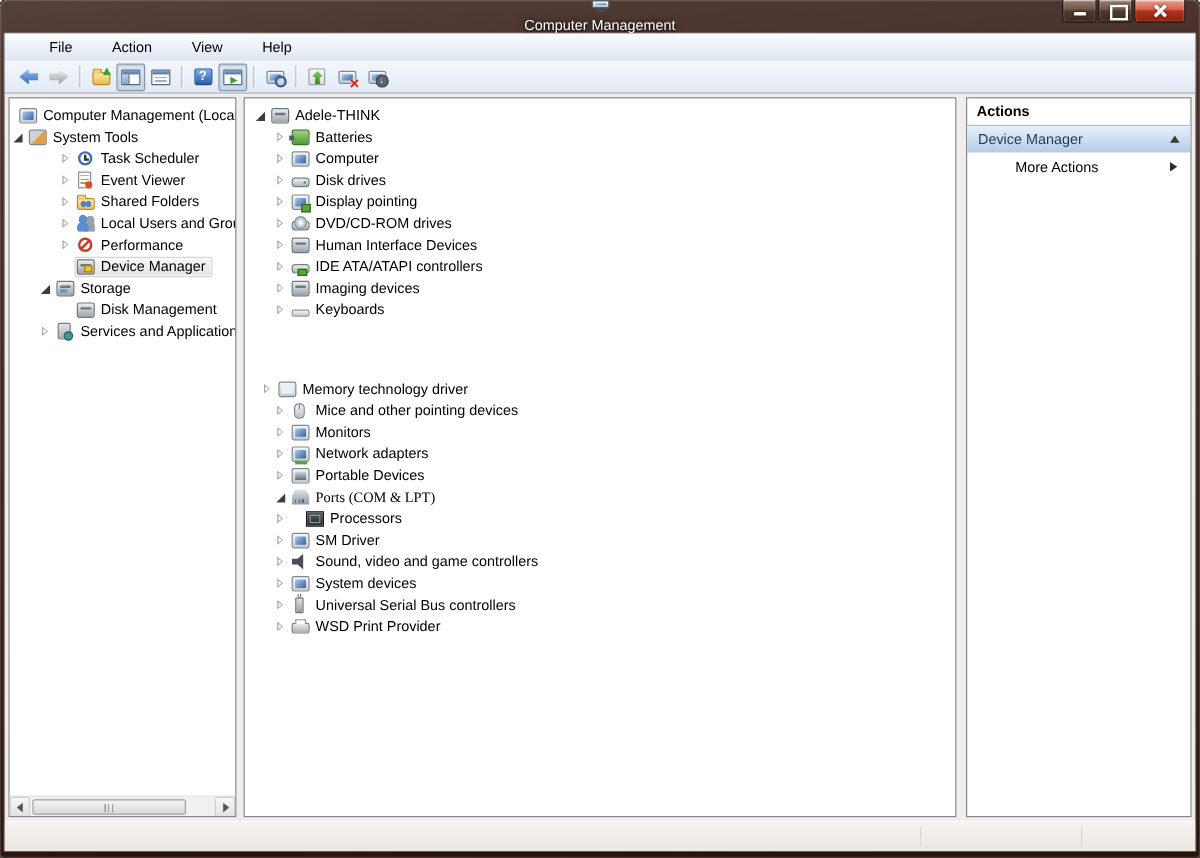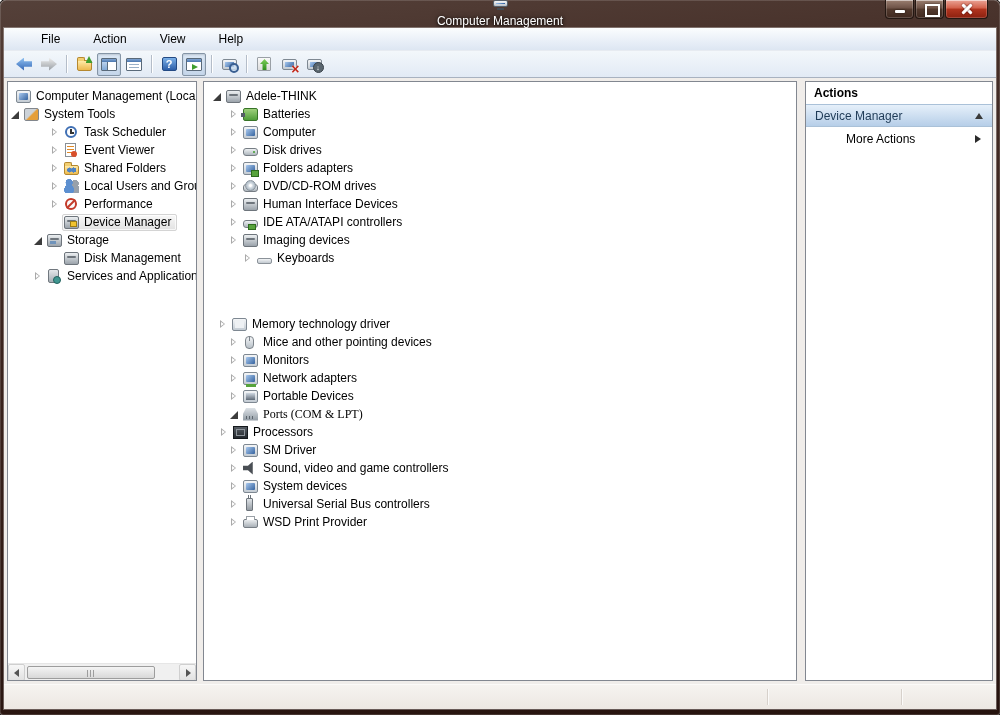--- a/index.html
+++ b/index.html
@@ -330,21 +330,21 @@
             <span class="expander collapsed"></span>
             <span class="row-content">
               <span class="icon disk-drive-icon"></span>
               <span class="label">Disk drives</span>
             </span>
           </div>
           <div class="tree-row" style="padding-left: 23px;">
             <span class="expander collapsed"></span>
             <span class="row-content">
               <span class="icon display-adapter-icon"></span>
-              <span class="label">Folders adapters</span>
+              <span class="label">Display pointing</span>
             </span>
           </div>
           <div class="tree-row" style="padding-left: 23px;">
             <span class="expander collapsed"></span>
             <span class="row-content">
               <span class="icon dvd-drive-icon"></span>
               <span class="label">DVD/CD-ROM drives</span>
             </span>
           </div>
           <div class="tree-row" style="padding-left: 23px;">
@@ -361,21 +361,21 @@
               <span class="label">IDE ATA/ATAPI controllers</span>
             </span>
           </div>
           <div class="tree-row" style="padding-left: 23px;">
             <span class="expander collapsed"></span>
             <span class="row-content">
               <span class="icon imaging-device-icon"></span>
               <span class="label">Imaging devices</span>
             </span>
           </div>
-          <div class="tree-row" style="padding-left: 37px;">
+          <div class="tree-row" style="padding-left: 23px;">
             <span class="expander collapsed"></span>
             <span class="row-content">
               <span class="icon keyboard-icon"></span>
               <span class="label">Keyboards</span>
             </span>
           </div>
           <div class="tree-row" style="padding-left: 12px; margin-top: 48px;">
             <span class="expander collapsed"></span>
             <span class="row-content">
               <span class="icon memory-tech-icon"></span>
@@ -410,21 +410,21 @@
               <span class="label">Portable Devices</span>
             </span>
           </div>
           <div class="tree-row" style="padding-left: 23px; font-family: Liberation Serif, serif;">
             <span class="expander expanded"></span>
             <span class="row-content">
               <span class="icon serial-port-icon"></span>
               <span class="label">Ports (COM &amp; LPT)</span>
             </span>
           </div>
-          <div class="tree-row" style="padding-left: 13px;">
+          <div class="tree-row" style="padding-left: 23px; gap: 12px;">
             <span class="expander collapsed"></span>
             <span class="row-content">
               <span class="icon processor-icon"></span>
               <span class="label">Processors</span>
             </span>
           </div>
           <div class="tree-row" style="padding-left: 23px;">
             <span class="expander collapsed"></span>
             <span class="row-content">
               <span class="icon sm-driver-icon"></span>

